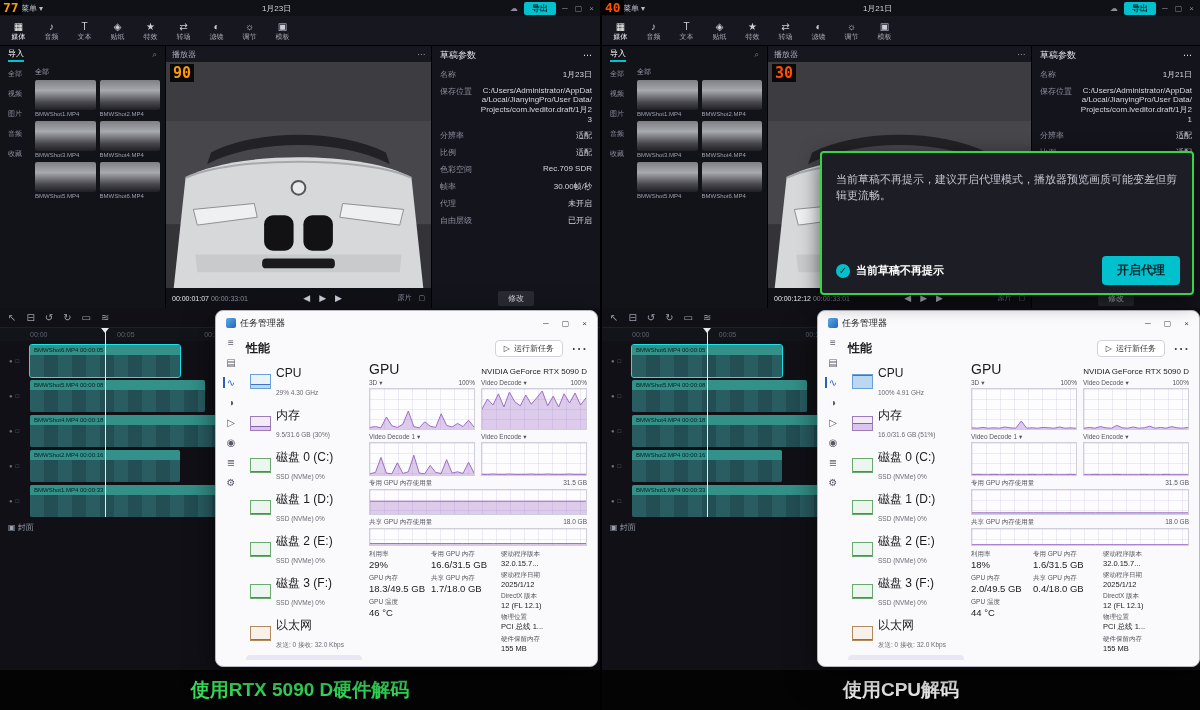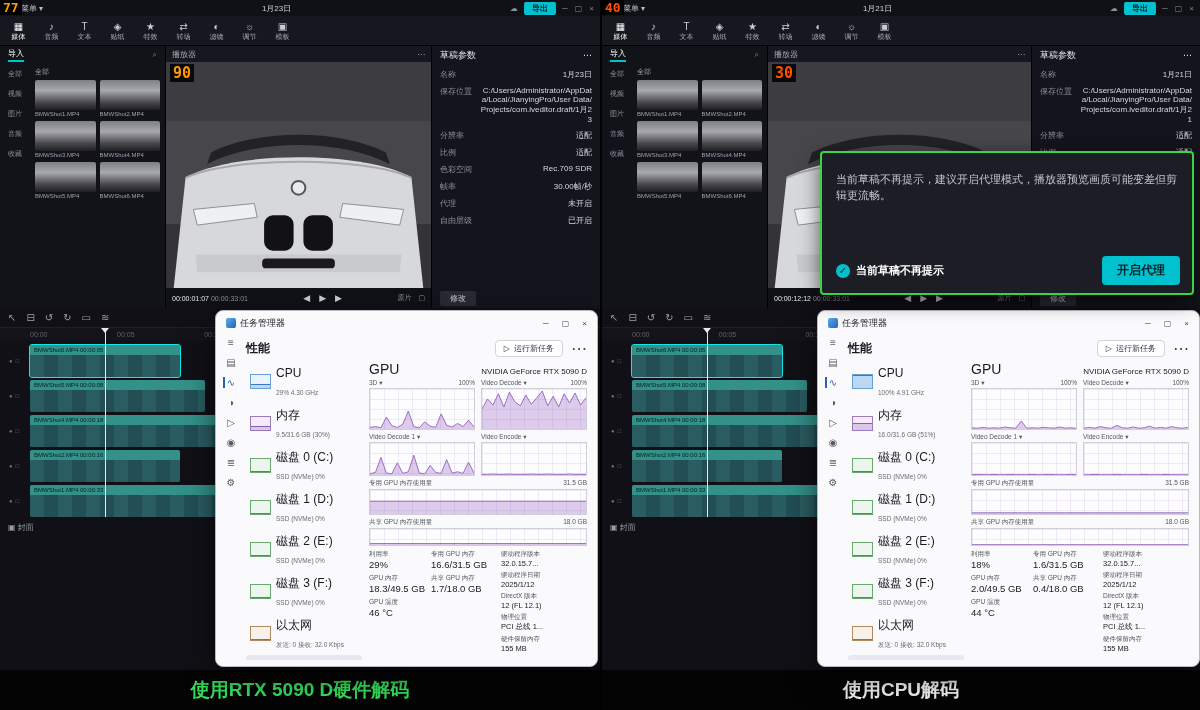--- a/index.html
+++ b/index.html
@@ -62,21 +62,21 @@
 .pv-right{display:flex;gap:7px;align-items:center;}
 
 
 .props{width:168px;background:#14141c;display:flex;flex-direction:column;font-size:8px;}
 .props-head{height:18px;display:flex;align-items:center;justify-content:space-between;
   padding:0 8px;color:#e8eaef;font-size:9px;}
 .props-body{flex:1;padding:2px 8px;overflow:hidden;}
 .prow{display:flex;justify-content:space-between;gap:6px;padding:3px 0;}
 .plabel{color:#8b909e;white-space:nowrap;}
 .pvalue{color:#d4d7e0;text-align:right;word-break:break-all;max-width:112px;}
-.props-foot{height:20px;display:flex;justify-content:flex-start;align-items:center;padding:0 8px;margin-top:44px;}
+.props-foot{height:20px;display:flex;justify-content:center;align-items:center;padding:0 8px;margin-top:44px;}
 .modify-btn{background:#2a2a34;color:#c9cdd8;border-radius:2px;padding:2px 10px;}
 
 
 .timeline{position:absolute;top:308px;bottom:40px;left:0;right:0;background:#101016;}
 .tl-toolbar{height:20px;display:flex;align-items:center;justify-content:space-between;
   padding:0 8px;border-bottom:1px solid #1f1f28;}
 .tl-tools{display:flex;gap:10px;color:#9aa0ae;font-size:10px;}
 .ruler{height:13px;display:flex;justify-content:space-between;align-items:center;
   padding:0 30px;color:#5e6370;font-size:7px;background:#13131a;}
 .tracks-wrap{position:relative;}

